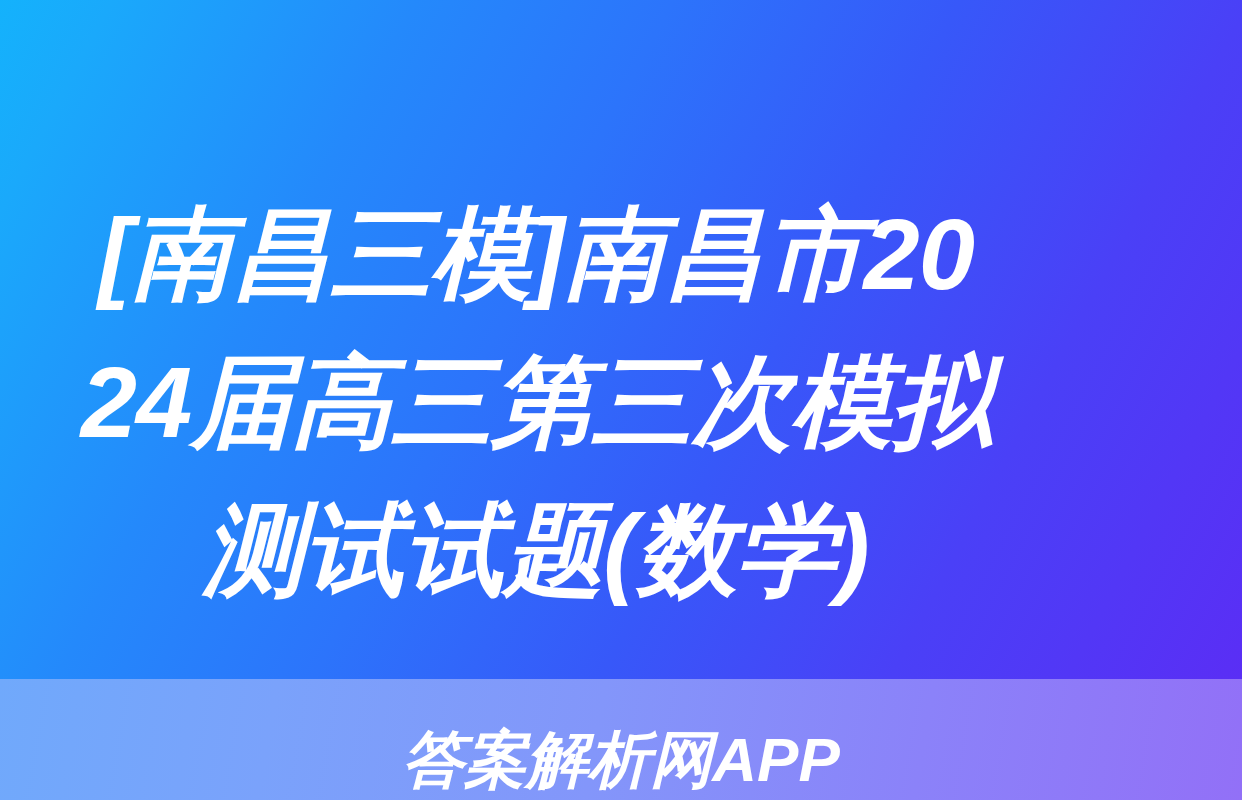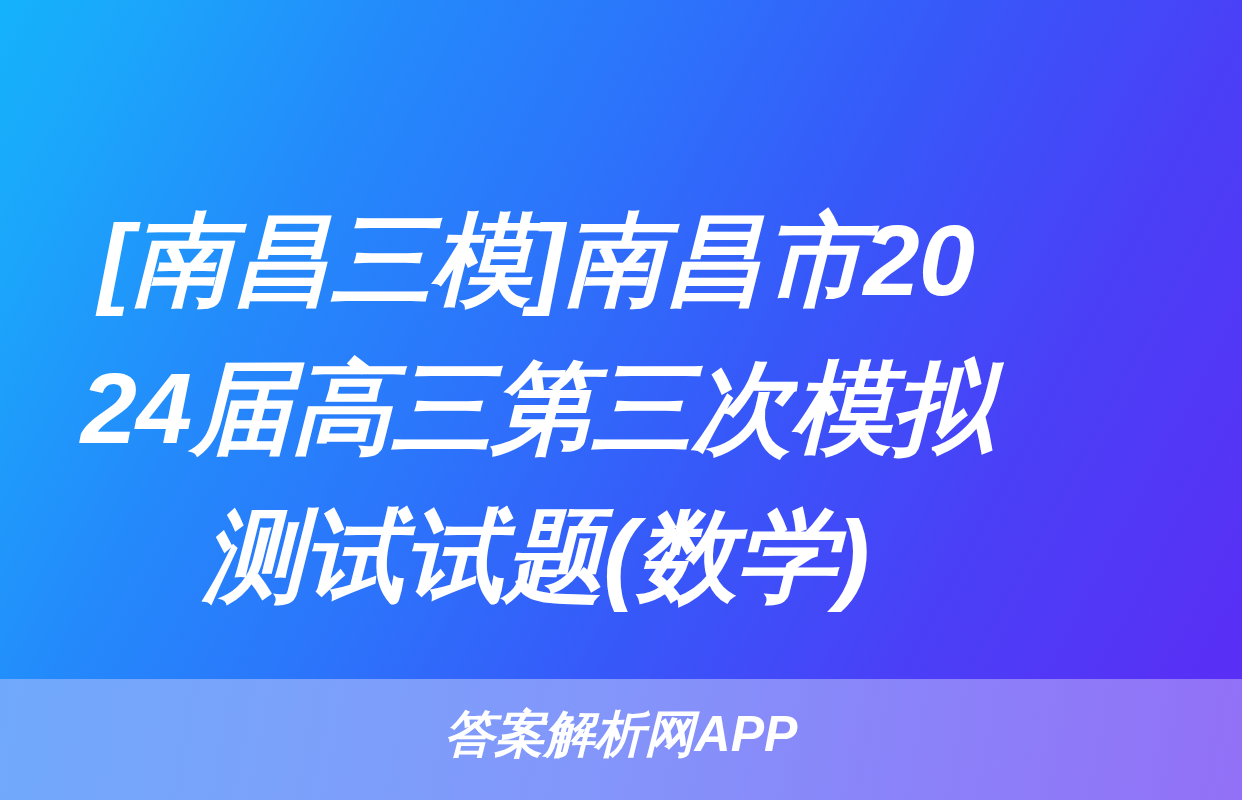--- a/index.html
+++ b/index.html
@@ -49,21 +49,21 @@
                 #7aa2fb 22%,
                 #8396fa 48%,
                 #8b82f9 74%,
                 #9270f7 100%);
   }
 
   
   #title-block {
     position: absolute;
     left: 0;
-    top: 186px;
+    top: 180px;
     width: 1072px;
     padding: 0 78px;
     text-align: center;
   }
 
   #title-text {
     display: block;
     color: #ffffff;
     font-size: 101px;
     line-height: 148px;
@@ -80,25 +80,26 @@
     position: absolute;
     left: 0;
     top: 703px;
     width: 1242px;
     text-align: center;
   }
 
   #brand-text {
     display: inline-block;
     color: #ffffff;
-    font-size: 50px;
+    font-size: 62px;
     line-height: 62px;
     font-weight: 700;
     font-style: italic;
     letter-spacing: 0px;
+    margin-top: 26px;
   }
 </style>
 </head>
 <body>
 
 <div id="poster">
 
   <div id="hero"></div>
 
   <div id="footer-band"></div>

